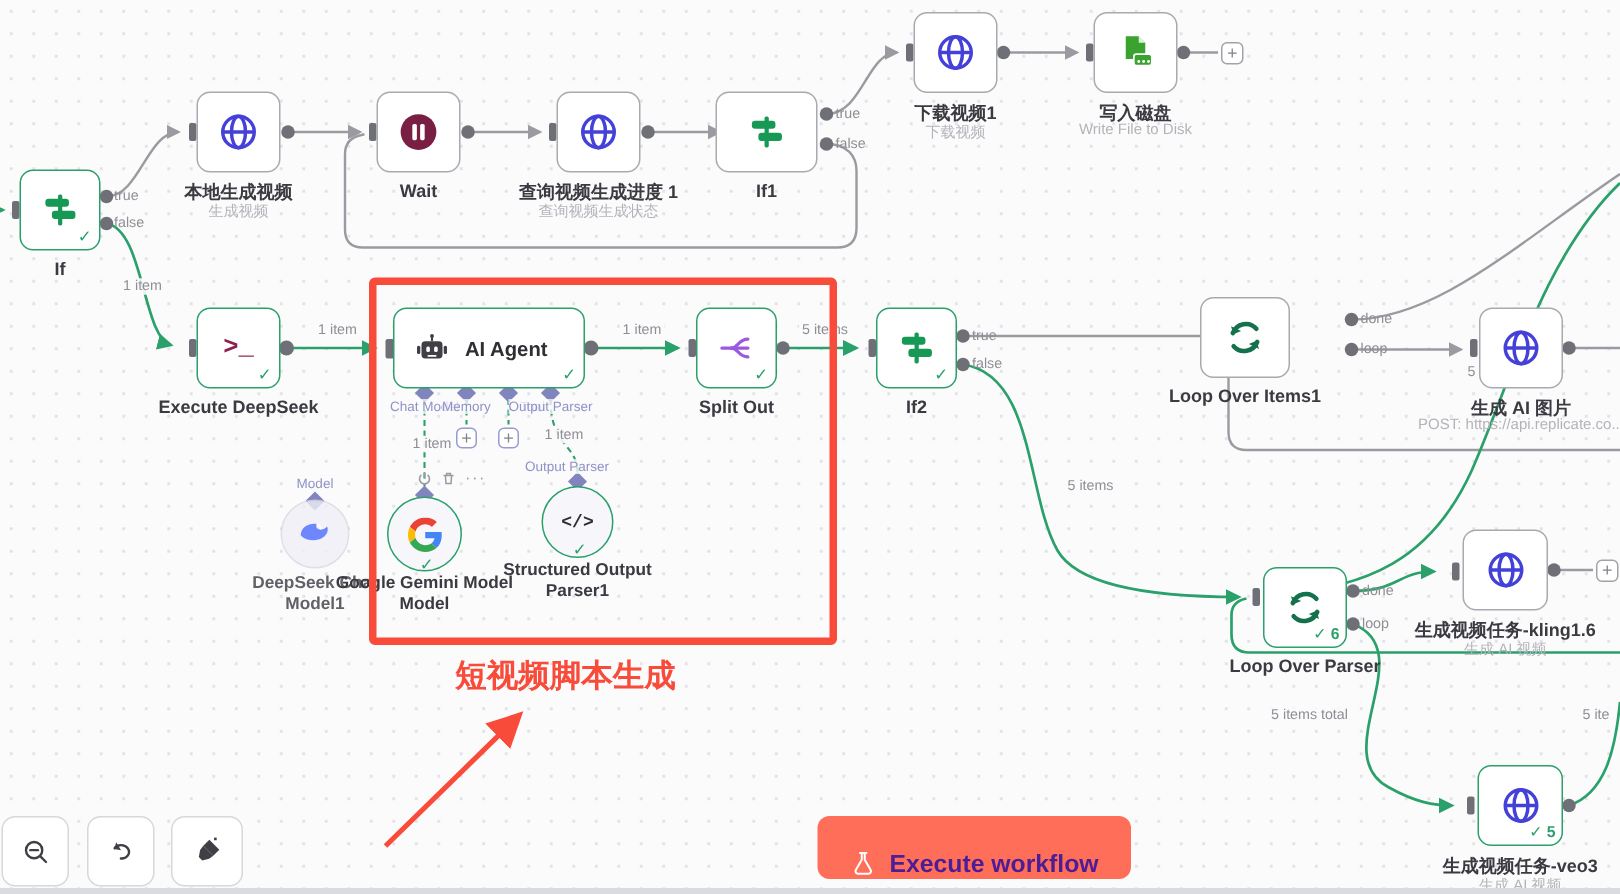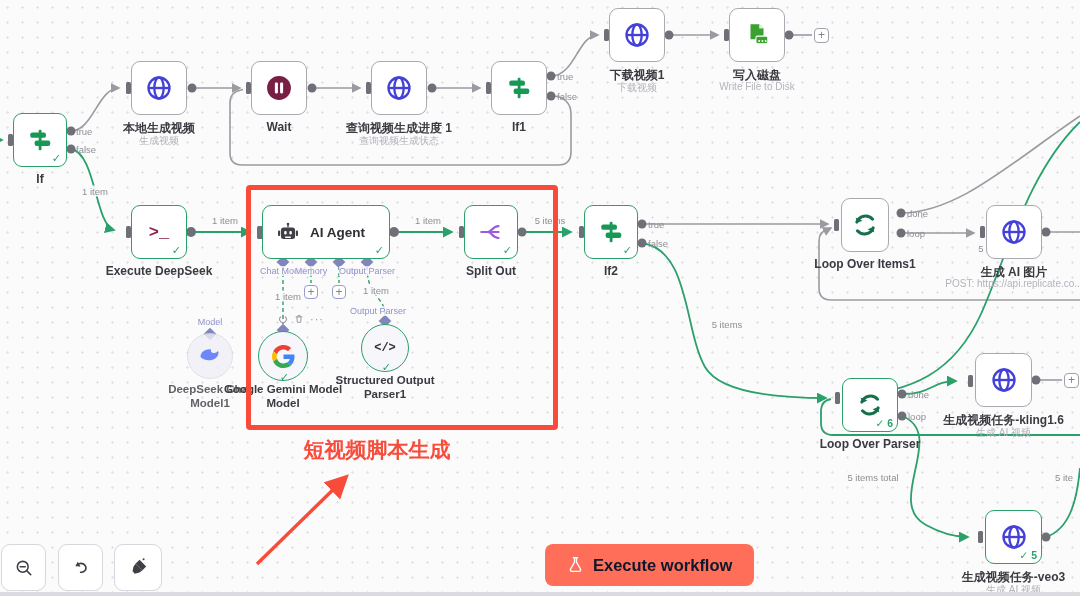--- a/index.html
+++ b/index.html
@@ -19,21 +19,21 @@
   .clabel{position:absolute;left:50%;transform:translateX(-50%);font-size:11.5px;font-weight:600;color:#3a3a41;white-space:nowrap;line-height:1.2;text-align:center;}
   .clabel span{display:block;}
   .elabel{position:absolute;z-index:2;font-size:9.5px;color:#8e8e95;background:rgba(251,251,252,.9);padding:0 2px;white-space:nowrap;transform:translate(-50%,-50%);}
   .plabel{position:absolute;z-index:2;font-size:9.5px;color:#8e8e95;transform:translateY(-50%);white-space:nowrap;}
   .pulabel{position:absolute;z-index:2;font-size:9px;color:#8f92c8;transform:translate(-50%,-50%);white-space:nowrap;background:rgba(251,251,252,.75);}
   .plus{position:absolute;z-index:3;width:15px;height:15px;border:1.4px solid #a2a2aa;border-radius:4px;background:#fff;color:#83838b;font-size:12px;line-height:13px;text-align:center;box-sizing:border-box;}
   .plus.indigo{border-color:#989bd0;color:#83838b;width:14px;height:14px;line-height:12px;}
   .agent-tools{position:absolute;z-index:3;display:flex;gap:6px;align-items:center;color:#9a9aa2;}
   .redbox{position:absolute;z-index:6;border:5px solid #f84b3a;border-radius:4px;}
   .redtext{position:absolute;z-index:6;color:#f84b3a;font-size:21px;font-weight:700;white-space:nowrap;transform:translateX(-50%);}
-  .exec-btn{position:absolute;z-index:7;display:flex;align-items:center;gap:9px;background:#ff6e59;color:#0f172a;border:none;border-radius:8px;font-size:16.5px;font-weight:600;padding:0 22px;height:42px;cursor:pointer;font-family:inherit;}
+  .exec-btn{position:absolute;z-index:7;display:flex;align-items:flex-end;gap:9px;background:#ff6e59;color:#4c1d95;border:none;border-radius:8px;font-size:16.5px;font-weight:600;padding:0 22px;height:42px;cursor:pointer;font-family:inherit;}
   .tbtn{position:absolute;z-index:7;width:43px;height:45px;background:#fff;border:1.4px solid #d7d7dd;border-radius:9px;display:flex;align-items:center;justify-content:center;cursor:pointer;}
   .bottombar{position:absolute;left:0;right:0;bottom:0;height:4px;background:#d9dbe1;z-index:8;}
   .monoic{font-family:"Liberation Mono","DejaVu Sans Mono",monospace;font-weight:700;}
 </style>
 </head>
 <body>
 
 <div id="canvas">
 
   <svg class="edges" width="1080" height="596" viewBox="0 0 1080 596">
@@ -232,21 +232,21 @@
             <circle cx="12" cy="12" r="9"></circle>
             <ellipse cx="12" cy="12" rx="4" ry="9"></ellipse>
             <path d="M3,12 H21"></path>
           </g>
         </svg>
     </div>
     <div class="nlabel">查询视频生成进度 1</div>
     <div class="nsub">查询视频生成状态</div>
   </div>
 
-  <div class="node" style="left:491px;top:61px;width:56px">
+  <div class="node" style="left:477px;top:61px;width:68px">
     <div class="nbox">
       <svg width="26" height="26" viewBox="0 0 24 24">
           <rect x="10.8" y="2.5" width="2.6" height="19" rx="1" fill="#169954"></rect>
           <rect x="3" y="5" width="14.5" height="5" rx="2" fill="#169954"></rect>
           <rect x="7" y="12.5" width="14.5" height="5" rx="2" fill="#169954"></rect>
         </svg>
     </div>
     <div class="nlabel">If1</div>
   </div>
 
@@ -326,21 +326,21 @@
       <svg width="26" height="26" viewBox="0 0 24 24">
           <rect x="10.8" y="2.5" width="2.6" height="19" rx="1" fill="#169954"></rect>
           <rect x="3" y="5" width="14.5" height="5" rx="2" fill="#169954"></rect>
           <rect x="7" y="12.5" width="14.5" height="5" rx="2" fill="#169954"></rect>
         </svg>
       <span class="check">✓</span>
     </div>
     <div class="nlabel">If2</div>
   </div>
 
-  <div class="node" style="left:841px;top:198px;width:48px">
+  <div class="node" style="left:800px;top:198px;width:60px">
     <div class="nbox">
       <svg width="28" height="28" viewBox="0 0 24 24">
           <g stroke="#15714b" stroke-width="2.6" fill="none" stroke-linecap="round">
             <path d="M18.5,7 A8,8 0 0 0 5,9.5"></path>
             <path d="M5.5,17 A8,8 0 0 0 19,14.5"></path>
           </g>
           <path d="M4,5.5 l1.4,4.6 4.4-1.8 z" fill="#15714b"></path>
           <path d="M20,18.5 l-1.4,-4.6 -4.4,1.8 z" fill="#15714b"></path>
         </svg>
     </div>

